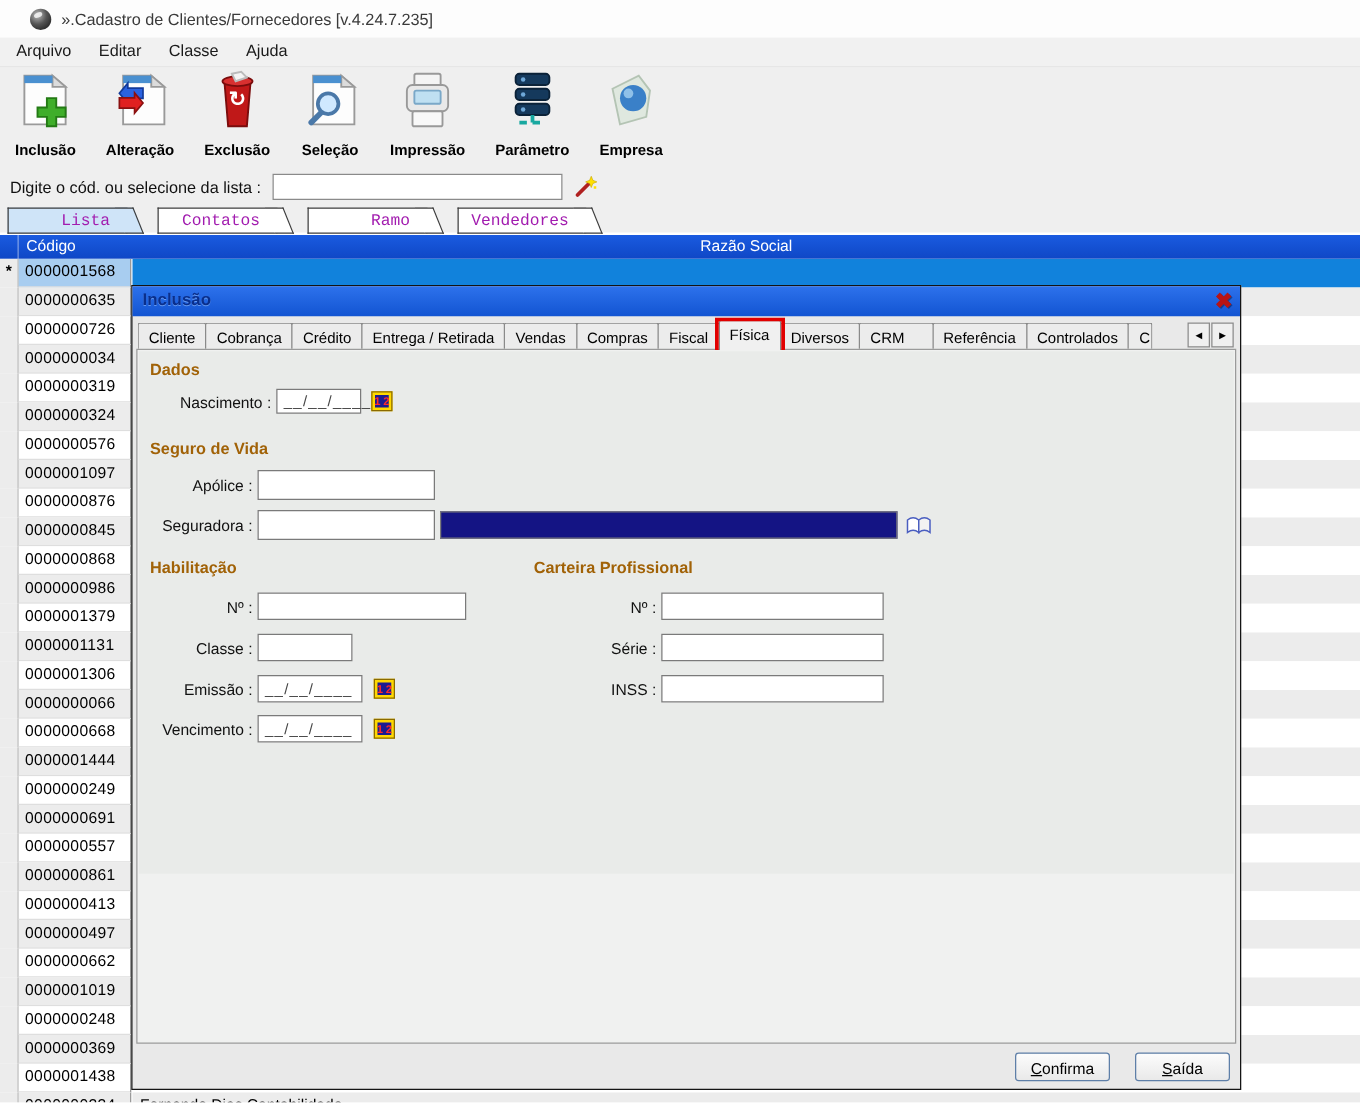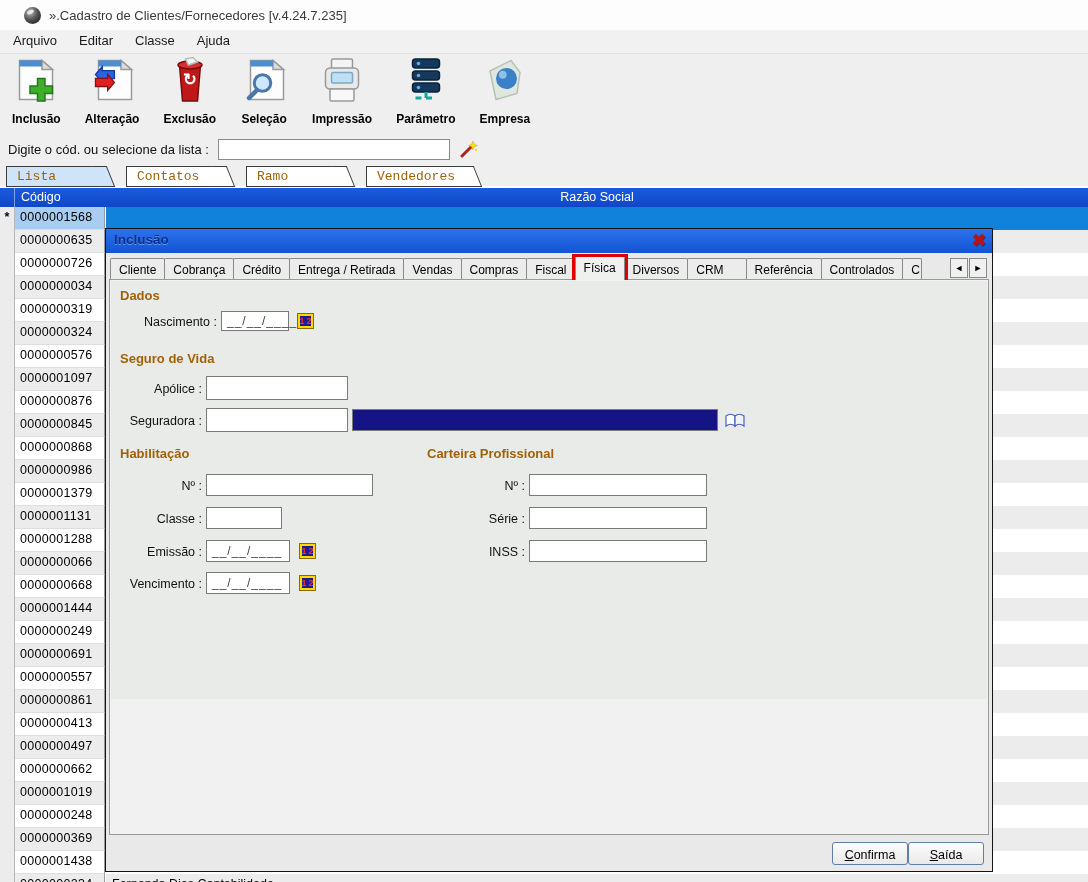--- a/index.html
+++ b/index.html
@@ -32,22 +32,22 @@
   
   .coderow { position:absolute; left:0; top:136px; width:100%; height:28px; }
   .coderow-label { position:absolute; left:8px; top:6px; font-size:13px; color:#111; }
   .coderow input { position:absolute; left:218px; top:3px; width:232px; height:21px;
     border:1px solid #8a8a8a; background:#fff; font-size:13px; padding:0 4px; }
   .wand { position:absolute; left:459px; top:4px; width:19px; height:19px; cursor:pointer; }
 
   
   .ltabs { position:absolute; left:6px; top:166px; height:21px; display:flex; }
   .ltab { position:relative; height:21px; margin-right:24px; padding:2px 14px 0 10px;
-    min-width:96px; text-align:left; background:#fff; border:1px solid #3c3c3c; border-right:none;
-    font-family:"Liberation Mono", monospace; font-size:13px; color:#a16207; cursor:pointer; }
+    min-width:96px; text-align:right; background:#fff; border:1px solid #3c3c3c; border-right:none;
+    font-family:"Liberation Mono", monospace; font-size:13px; color:#a21caf; cursor:pointer; }
   .ltab::after { content:""; position:absolute; top:-1px; bottom:-1px; right:-9px; width:14px;
     background:inherit; border:1px solid #3c3c3c; border-left:none; transform:skewX(22deg); }
   .ltab.active { background:#cfe4f8; }
 
   
   .thead { position:absolute; left:0; top:188px; width:100%; height:19px;
     background:linear-gradient(#1a5be0,#0f47c6); color:#fff; font-size:12.5px; }
   .thead .gut { position:absolute; left:0; top:0; width:15px; height:100%;
     border-right:1px solid rgba(255,255,255,.45); }
   .thead .col-code { position:absolute; left:21px; top:2px; }
@@ -103,21 +103,21 @@
   .datebox { display:flex; align-items:center; color:#444; letter-spacing:1px;
     font-size:12px; padding-left:5px; }
   .navybox { position:absolute; background:#141484; border:1px solid #7a7a7a; }
   .calicon { position:absolute; width:17px; height:16px; background:#ffd800;
     border:1px solid #8a6a00; padding:2px; cursor:pointer; }
   .calicon .in { width:100%; height:100%; background:#1c1c90; display:flex; gap:2px;
     align-items:center; justify-content:center; font-size:9px; font-weight:bold; color:#ff2a2a;
     line-height:1; }
   .bookicon { position:absolute; width:22px; height:18px; cursor:pointer; }
 
-  .dlg-buttons { position:absolute; right:8px; bottom:6px; display:flex; gap:0; }
+  .dlg-buttons { position:absolute; right:8px; bottom:6px; display:flex; gap:20px; }
   .btn { min-width:76px; height:23px; background:linear-gradient(#fcfcfc,#e9e9e9);
     border:1px solid #5e7fa8; border-radius:3px; font-size:12.5px; color:#000;
     text-align:center; padding-top:3px; cursor:pointer; }
 </style>
 </head>
 <body>
 
 <div class="app">
 
   <div class="titlebar">
@@ -300,21 +300,21 @@
         <span class="code">0000001379</span>
         <span class="razao"></span>
       </div>
       <div class="trow alt" style="top: 299px;">
         <span class="gut"></span>
         <span class="code">0000001131</span>
         <span class="razao"></span>
       </div>
       <div class="trow" style="top: 322px;">
         <span class="gut"></span>
-        <span class="code">0000001288</span>
+        <span class="code">0000001306</span>
         <span class="razao"></span>
       </div>
       <div class="trow alt" style="top: 345px;">
         <span class="gut"></span>
         <span class="code">0000000066</span>
         <span class="razao"></span>
       </div>
       <div class="trow" style="top: 368px;">
         <span class="gut"></span>
         <span class="code">0000000668</span>

